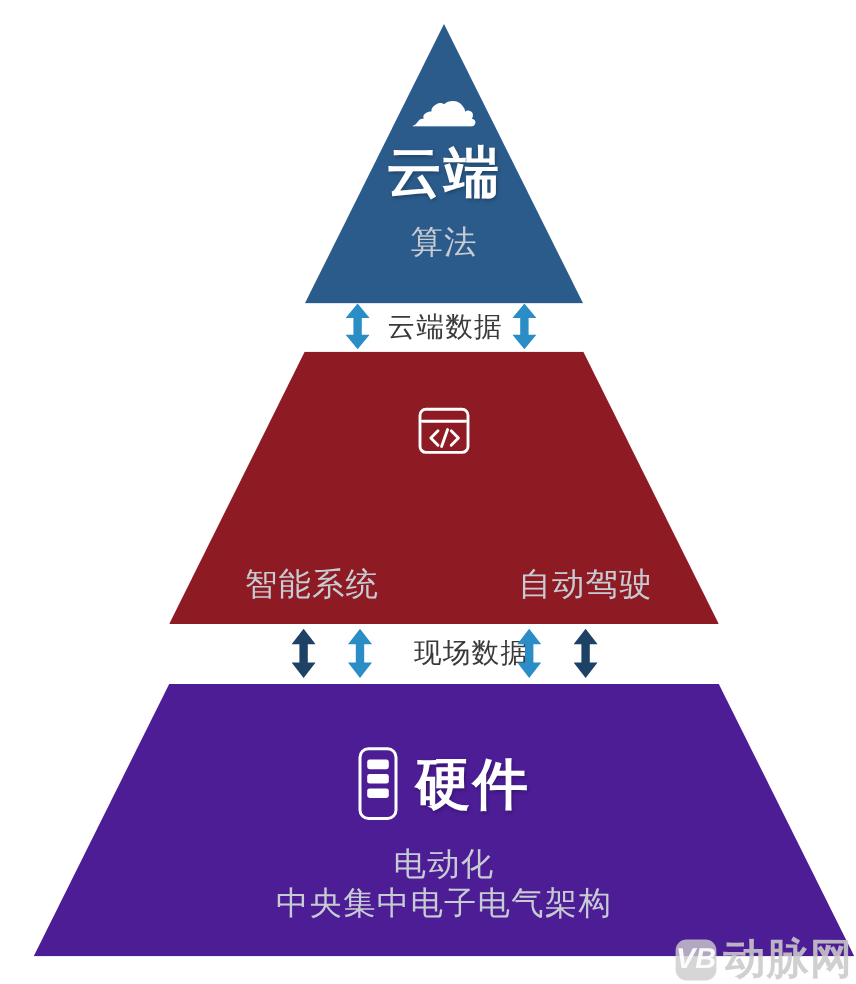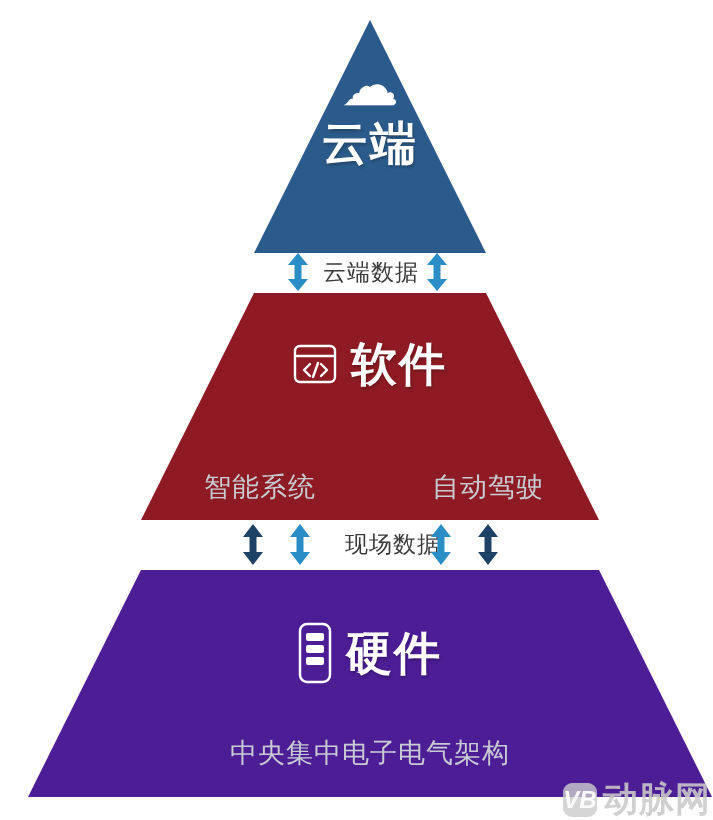--- a/index.html
+++ b/index.html
@@ -59,20 +59,21 @@
   svg{display:block;}
 </style>
 </head>
 <body>
 
 <div class="stage">
 
   <div class="layer layer-top">
     <div class="abs cloud-glyph" style="top:36px;">☁</div>
     <div class="abs layer-title" style="top:98px;">云端</div>
+    <div class="abs layer-sub" style="top:166px;">算法</div>
   </div>
 
   <div class="gap-strip gap1">
     <svg class="arr" style="left:288px" width="20" height="38" viewBox="0 0 20 38">
       <polygon points="10,0 20,12 13.5,12 13.5,26 20,26 10,38 0,26 6.5,26 6.5,12 0,12" fill="#2a8dc6"></polygon>
     </svg>
     <div class="gap-label">云端数据</div>
     <svg class="arr" style="left:427px" width="20" height="38" viewBox="0 0 20 38">
       <polygon points="10,0 20,12 13.5,12 13.5,26 20,26 10,38 0,26 6.5,26 6.5,12 0,12" fill="#2a8dc6"></polygon>
     </svg>
@@ -82,21 +83,20 @@
     <div class="title-row" style="top:46px;">
       <svg width="44" height="40" viewBox="0 0 44 40">
         <g fill="none" stroke="#ffffff" stroke-width="2.4" stroke-linecap="round" stroke-linejoin="round">
           <rect x="2" y="2" width="40" height="36" rx="5"></rect>
           <line x1="4" y1="12" x2="40" y2="12"></line>
           <polyline points="17,20 11,26 17,32"></polyline>
           <line x1="20" y1="33" x2="25" y2="19"></line>
           <polyline points="28,20 34,26 28,32"></polyline>
         </g>
       </svg>
-      <span class="layer-title">软件</span>
     </div>
     <div class="layer-sub" style="position:absolute;left:257px;top:178px;width:180px;text-align:center;">自动驾驶</div>
     <div class="layer-sub" style="position:absolute;left:29px;top:178px;width:180px;text-align:center;">智能系统</div>
   </div>
 
   <div class="gap-strip gap2">
     <svg class="arr" style="left:243px" width="20" height="41" viewBox="0 0 20 38" preserveAspectRatio="none">
       <polygon points="10,0 20,12 13.5,12 13.5,26 20,26 10,38 0,26 6.5,26 6.5,12 0,12" fill="#1e4266"></polygon>
     </svg>
     <svg class="arr" style="left:290px" width="20" height="41" viewBox="0 0 20 38" preserveAspectRatio="none">
@@ -116,20 +116,21 @@
       <svg width="34" height="62" viewBox="0 0 34 62">
         <rect x="2" y="2" width="30" height="58" rx="7" fill="none" stroke="#ffffff" stroke-width="2.5"></rect>
         <g fill="#ffffff">
           <rect x="8" y="11" width="18" height="8" rx="2"></rect>
           <rect x="8" y="23" width="18" height="8" rx="2"></rect>
           <rect x="8" y="35" width="18" height="8" rx="2"></rect>
         </g>
       </svg>
       <span class="layer-title">硬件</span>
     </div>
+    <div class="abs layer-sub" style="top:134px;">电动化</div>
     <div class="abs layer-sub" style="top:167px;">中央集中电子电气架构</div>
   </div>
 
   <div class="watermark">
     <div class="wm-badge">VB</div>
     <div class="wm-text">动脉网</div>
   </div>
 
 </div>
 

